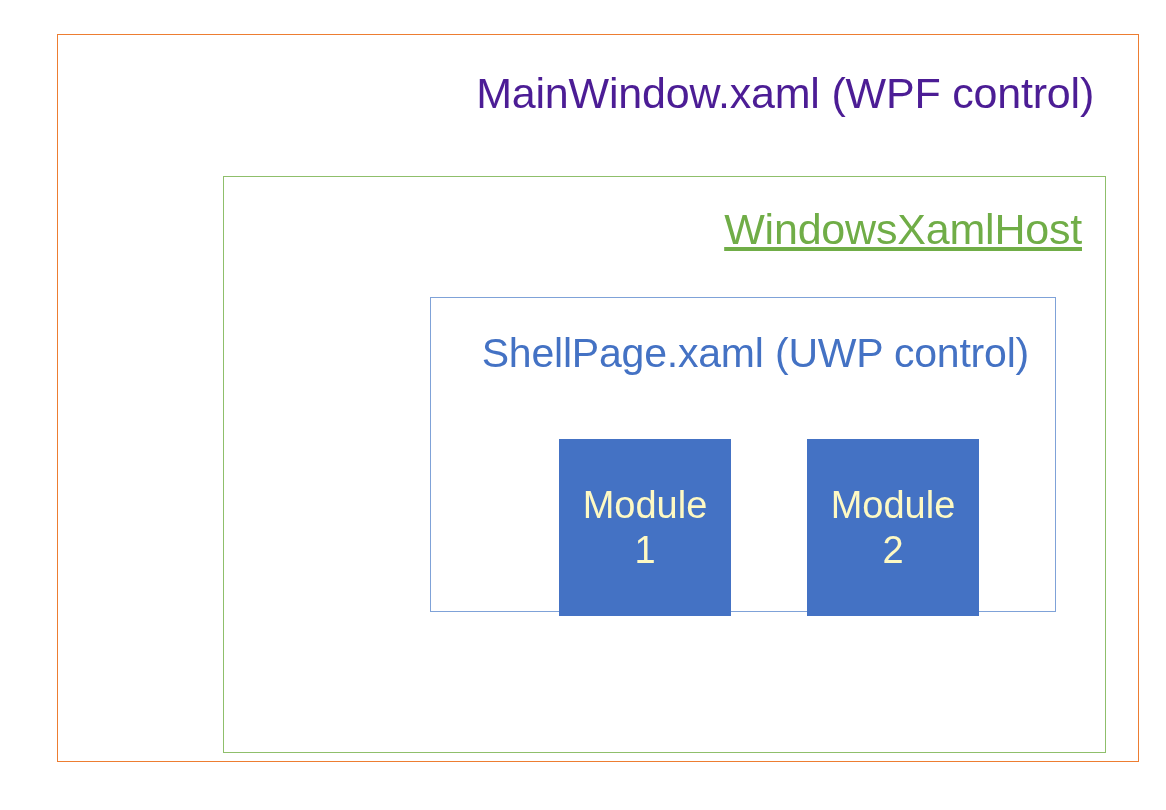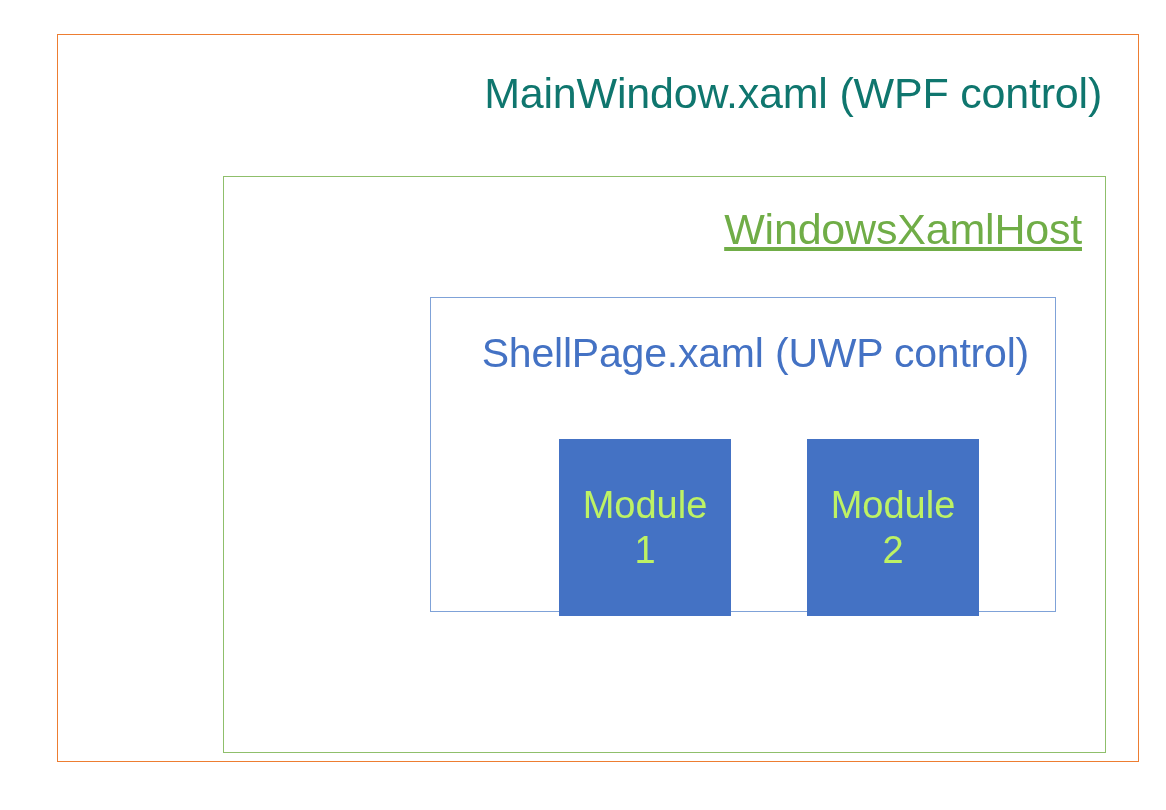--- a/index.html
+++ b/index.html
@@ -25,25 +25,25 @@
     left: 57px;
     top: 34px;
     width: 1082px;
     height: 728px;
     box-sizing: border-box;
     border: 1.6px solid #ED7D31;
     background: transparent;
   }
   .label-outer {
     position: absolute;
-    right: 36px;
+    right: 44px;
     top: 36px;
     font-size: 43px;
     line-height: 1.05;
-    color: #0f766e;
+    color: #4c1d95;
     white-space: nowrap;
     letter-spacing: -0.2px;
     text-align: right;
   }
 
   
   .box-middle {
     position: absolute;
     left: 165px;
     top: 141px;
@@ -91,21 +91,21 @@
   .module {
     position: absolute;
     width: 172px;
     height: 177px;
     background: #4472C4;
     box-sizing: border-box;
     display: flex;
     flex-direction: column;
     align-items: center;
     justify-content: center;
-    color: #bef264;
+    color: #fef9c3;
     font-size: 38px;
     line-height: 1.18;
     text-align: center;
   }
   .module-1 { left: 501px; top: 404px; }
   .module-2 { left: 749px; top: 404px; }
 
   .module-line { display: block; }
 </style>
 </head>

